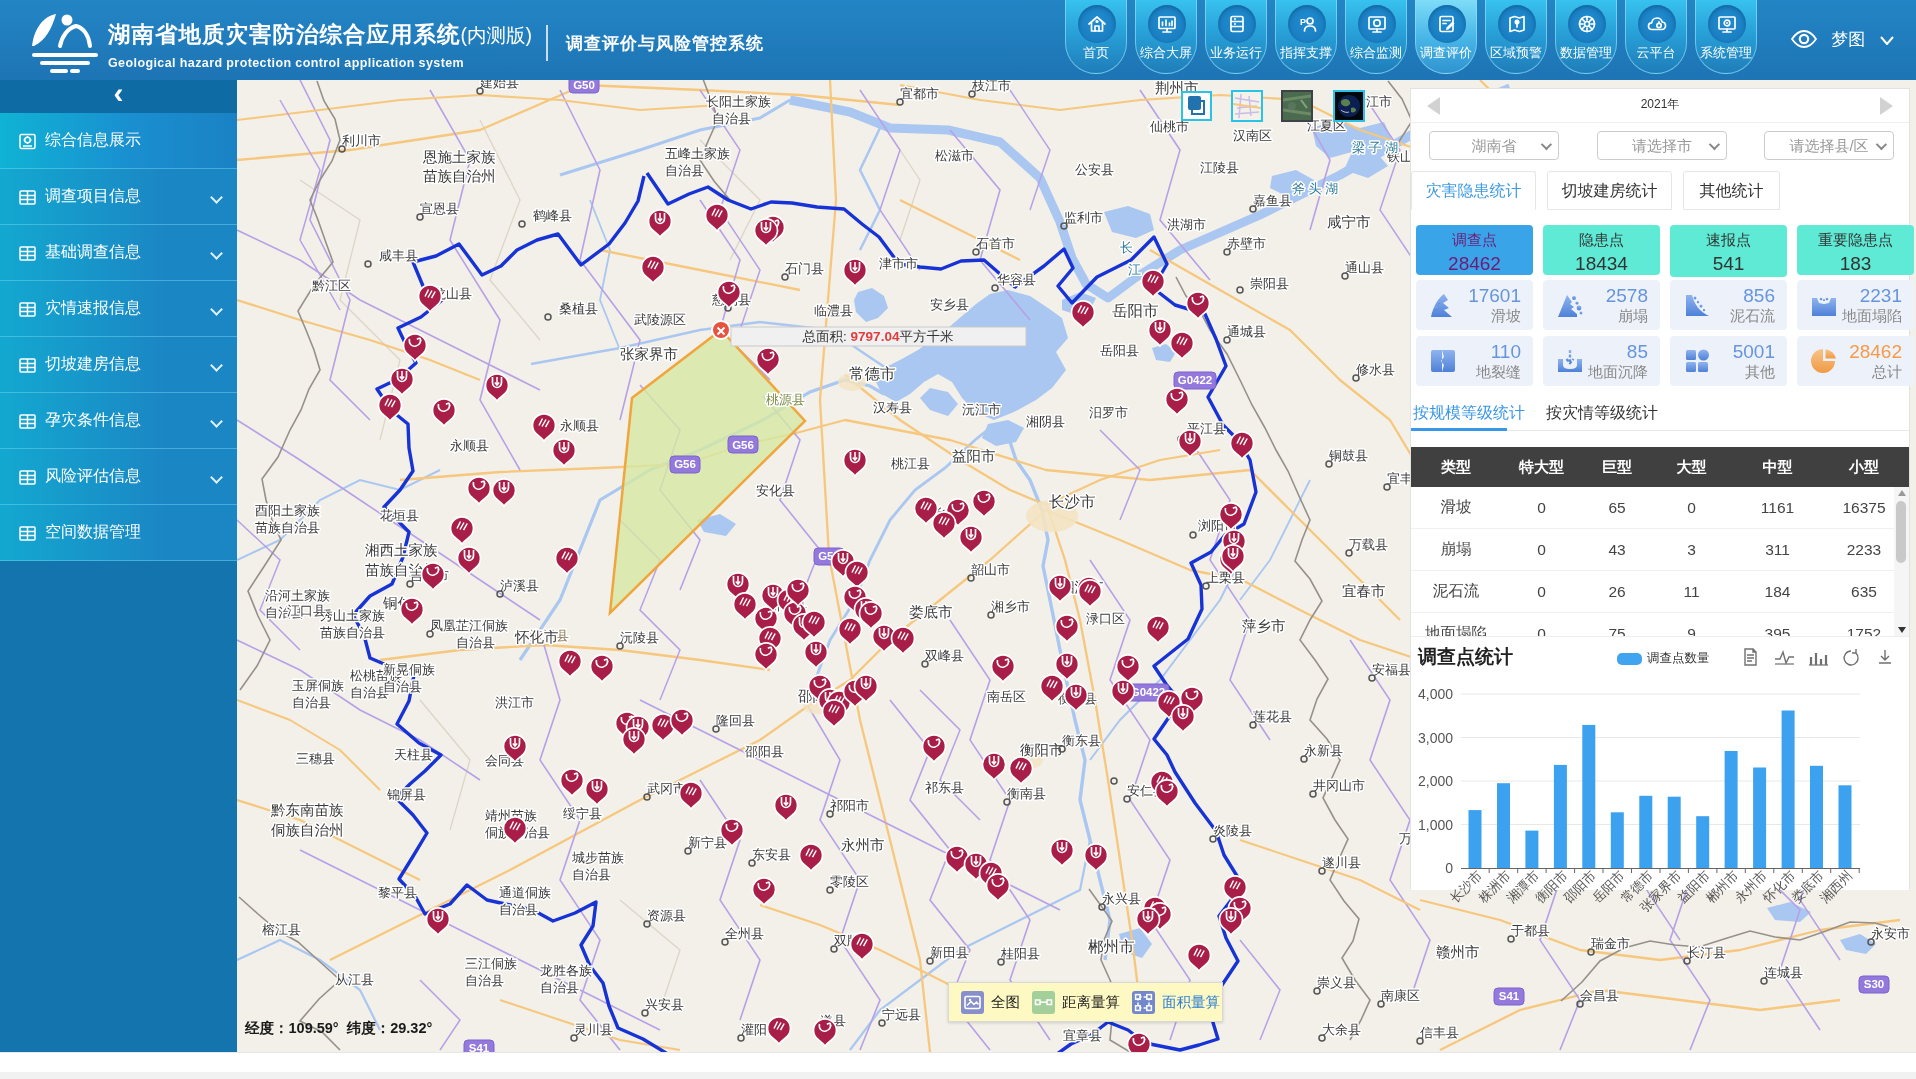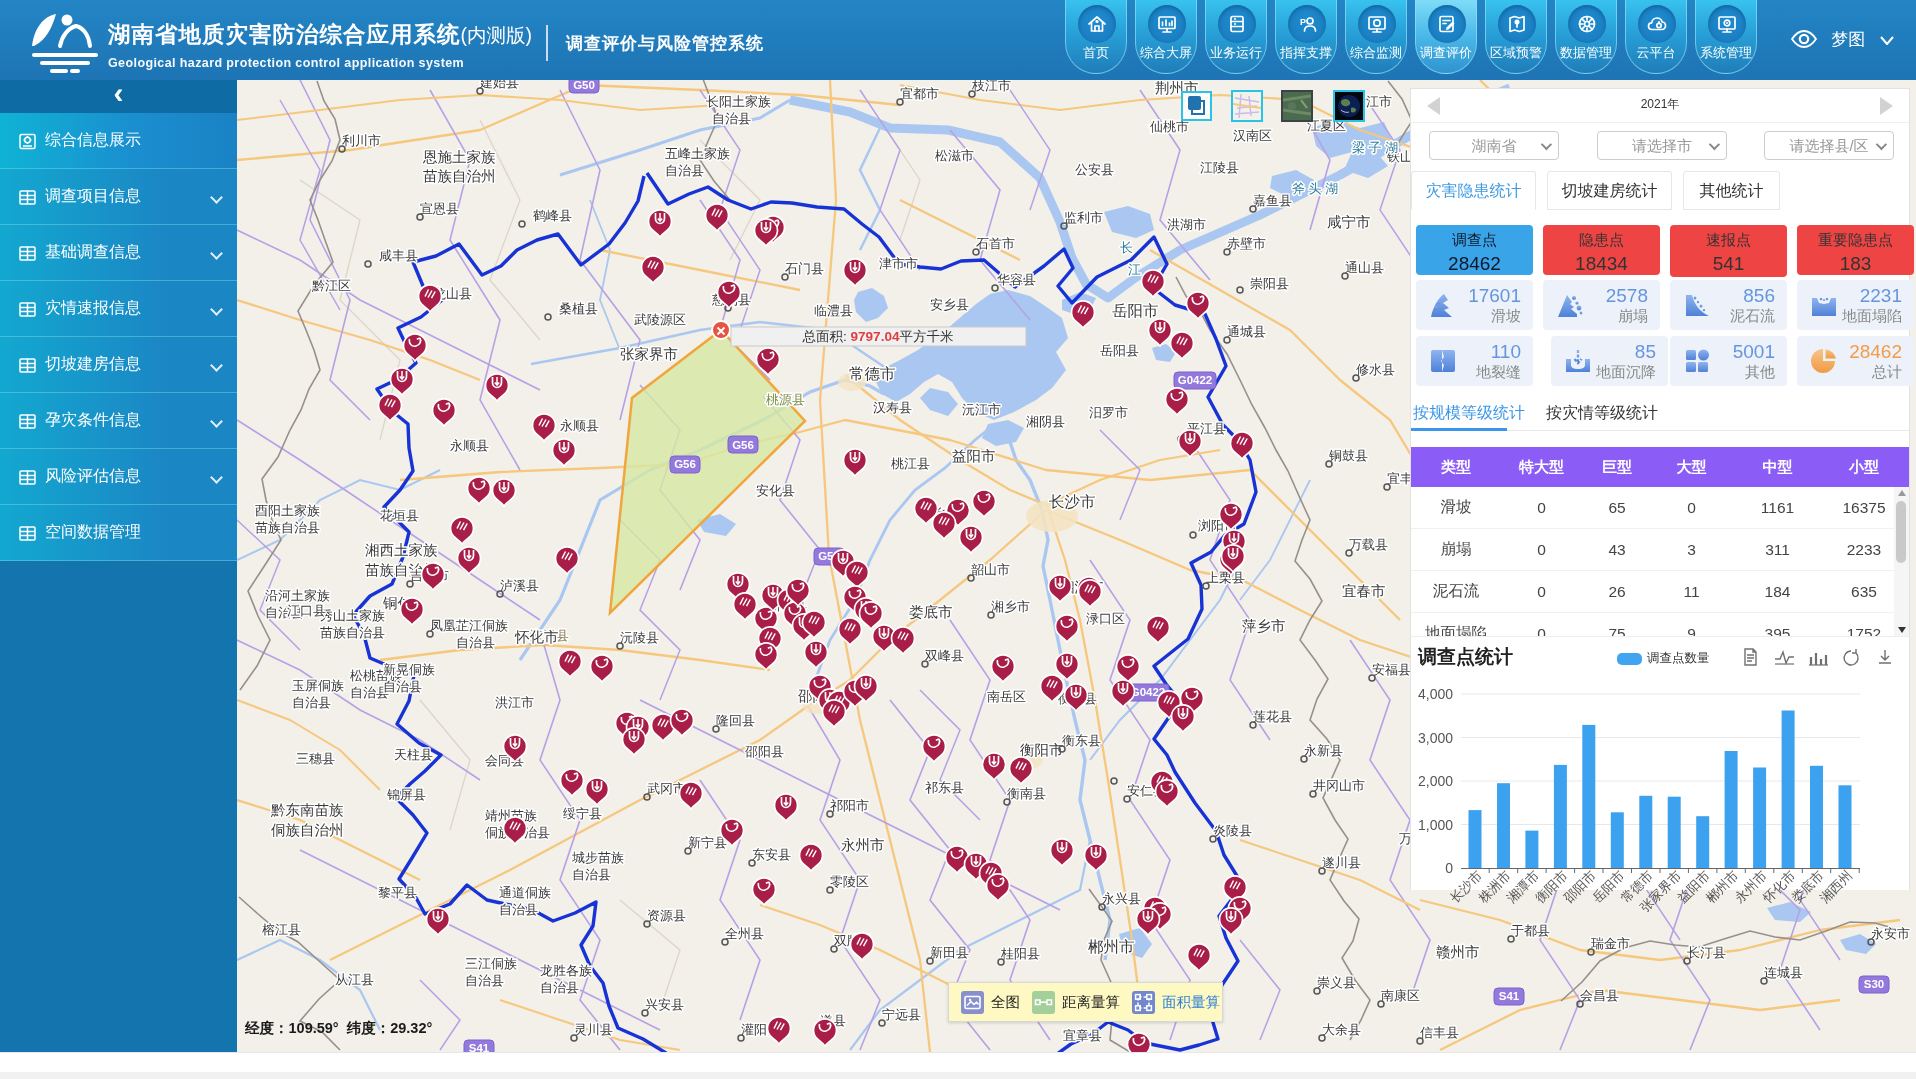--- a/index.html
+++ b/index.html
@@ -45,34 +45,34 @@
 #yearbar{position:relative;height:34px;border-bottom:1px solid #efefef;}
 #yearbar .yr{position:absolute;width:100%;text-align:center;top:7px;font-size:12px;color:#333;}
 .tri-l{position:absolute;left:16px;top:8px;width:0;height:0;border-top:9px solid transparent;border-bottom:9px solid transparent;border-right:13px solid #d2d2d2;}
 .tri-r{position:absolute;right:16px;top:8px;width:0;height:0;border-top:9px solid transparent;border-bottom:9px solid transparent;border-left:13px solid #d2d2d2;}
 .selrow{position:absolute;top:42px;left:0;width:100%;}
 .sel{position:absolute;top:0;height:29px;width:130px;border:1px solid #ccc;border-radius:4px;font-size:15px;color:#999;line-height:27px;text-align:center;}
 .sel .sv{position:absolute;right:9px;top:10px;width:8px;height:8px;border-right:2px solid #888;border-bottom:2px solid #888;transform:rotate(45deg) translateY(-2px);}
 .tabs{position:absolute;top:82px;left:0;width:100%;height:39px;}
 .tab{position:absolute;top:0;height:39px;border:1px solid #e6e6e6;background:#fff;font-size:16px;color:#333;text-align:center;line-height:37px;border-radius:3px 3px 0 0;}
 .tab.act{color:#3d9ae0;border-bottom:1px solid #fff;}
-.card{position:absolute;border-radius:4px;background:#ef4444;}
+.card{position:absolute;border-radius:4px;background:#5eead4;}
 .card .ct{text-align:center;font-size:15px;color:#333;margin-top:6px;}
 .card .cn{text-align:center;font-size:19px;color:#333;margin-top:3px;}
 .card.blue{background:#3aa4e9;}
-.card.blue .ct,.card.blue .cn{color:#0f172a;}
+.card.blue .ct,.card.blue .cn{color:#701a75;}
 .icard{position:absolute;width:117px;height:50px;border-radius:4px;background:#edf2fa;}
 .icard .num{position:absolute;right:12px;top:5px;font-size:19px;color:#6695dc;}
 .icard .lb{position:absolute;right:12px;top:27px;font-size:15px;color:#888;}
 .icard.org .num{color:#f59a49;}
 .icard svg{position:absolute;left:12px;top:10px;}
 .subtabs{position:absolute;top:312px;left:0;width:100%;height:30px;border-bottom:1px solid #e8e8e8;}
 .stab{position:absolute;top:2px;font-size:16px;}
 #ptable{position:absolute;top:358px;left:0;width:100%;}
-.throw{display:flex;height:40px;background:#8b5cf6;color:#fff;font-weight:bold;font-size:15px;align-items:center;}
+.throw{display:flex;height:40px;background:#404040;color:#fff;font-weight:bold;font-size:15px;align-items:center;}
 .trow{display:flex;height:42px;color:#444;font-size:15.5px;align-items:center;border-bottom:1px solid #f0f0f0;background:#fff;}
 .tc{flex:none;text-align:center;}
 .c0{width:90px}.c1{width:81px}.c2{width:70px}.c3{width:79px}.c4{width:93px}.c5{width:80px}
 #chart{position:absolute;left:0;top:547px;width:100%;height:254px;background:#fff;border-top:1px solid #eee;}
 #chart h3{position:absolute;left:7px;top:7px;font-size:19px;color:#222;}
 #legend{position:absolute;left:206px;top:13px;display:flex;align-items:center;}
 #legend .sw{width:25px;height:12px;border-radius:5px;background:#40a4f0;}
 #legend .lt{font-size:12.5px;color:#333;margin-left:5px;}
 .cticons{position:absolute;right:10px;top:10px;}
 #bstrip1{position:absolute;left:0;top:1052px;width:1916px;height:20px;background:#fff;z-index:40;border-top:1px solid #e8e8e8;}
@@ -997,21 +997,21 @@
             <linearGradient id="og1" x1="0" y1="0" x2="0" y2="1">
               <stop offset="0" stop-color="#f8c48a"></stop>
               <stop offset="1" stop-color="#f09a44"></stop>
             </linearGradient>
           </defs>
           <path d="M5 4 H25 Q27 4 27 6 V24 Q27 26 25 26 H5 Q3 26 3 24 V6 Q3 4 5 4 Z M14 4 L16 11 L13 15 L16 19 L14 26" fill="url(#bg1)" fill-rule="evenodd"></path>
         </svg>
         <div class="num">110</div>
         <div class="lb">地裂缝</div>
       </div>
-      <div class="icard " style="left:140px;top:247px;">
+      <div class="icard " style="left:132px;top:247px;">
         <svg width="30" height="30" viewBox="0 0 30 30">
           <defs>
             <linearGradient id="bg1" x1="0" y1="0" x2="0" y2="1">
               <stop offset="0" stop-color="#8fb4ef"></stop>
               <stop offset="1" stop-color="#4f81d8"></stop>
             </linearGradient>
             <linearGradient id="og1" x1="0" y1="0" x2="0" y2="1">
               <stop offset="0" stop-color="#f8c48a"></stop>
               <stop offset="1" stop-color="#f09a44"></stop>
             </linearGradient>

